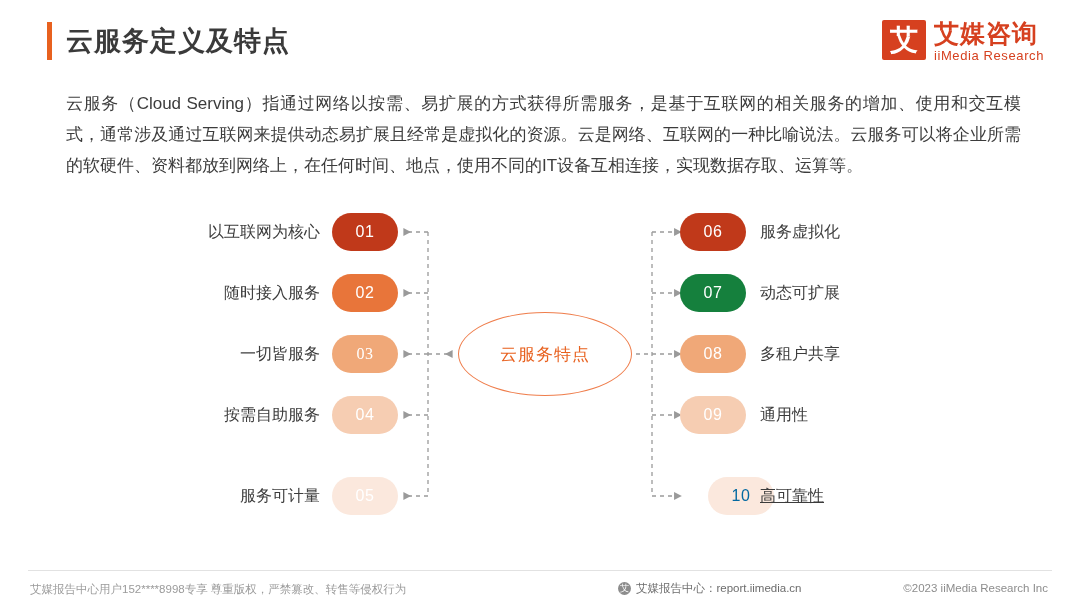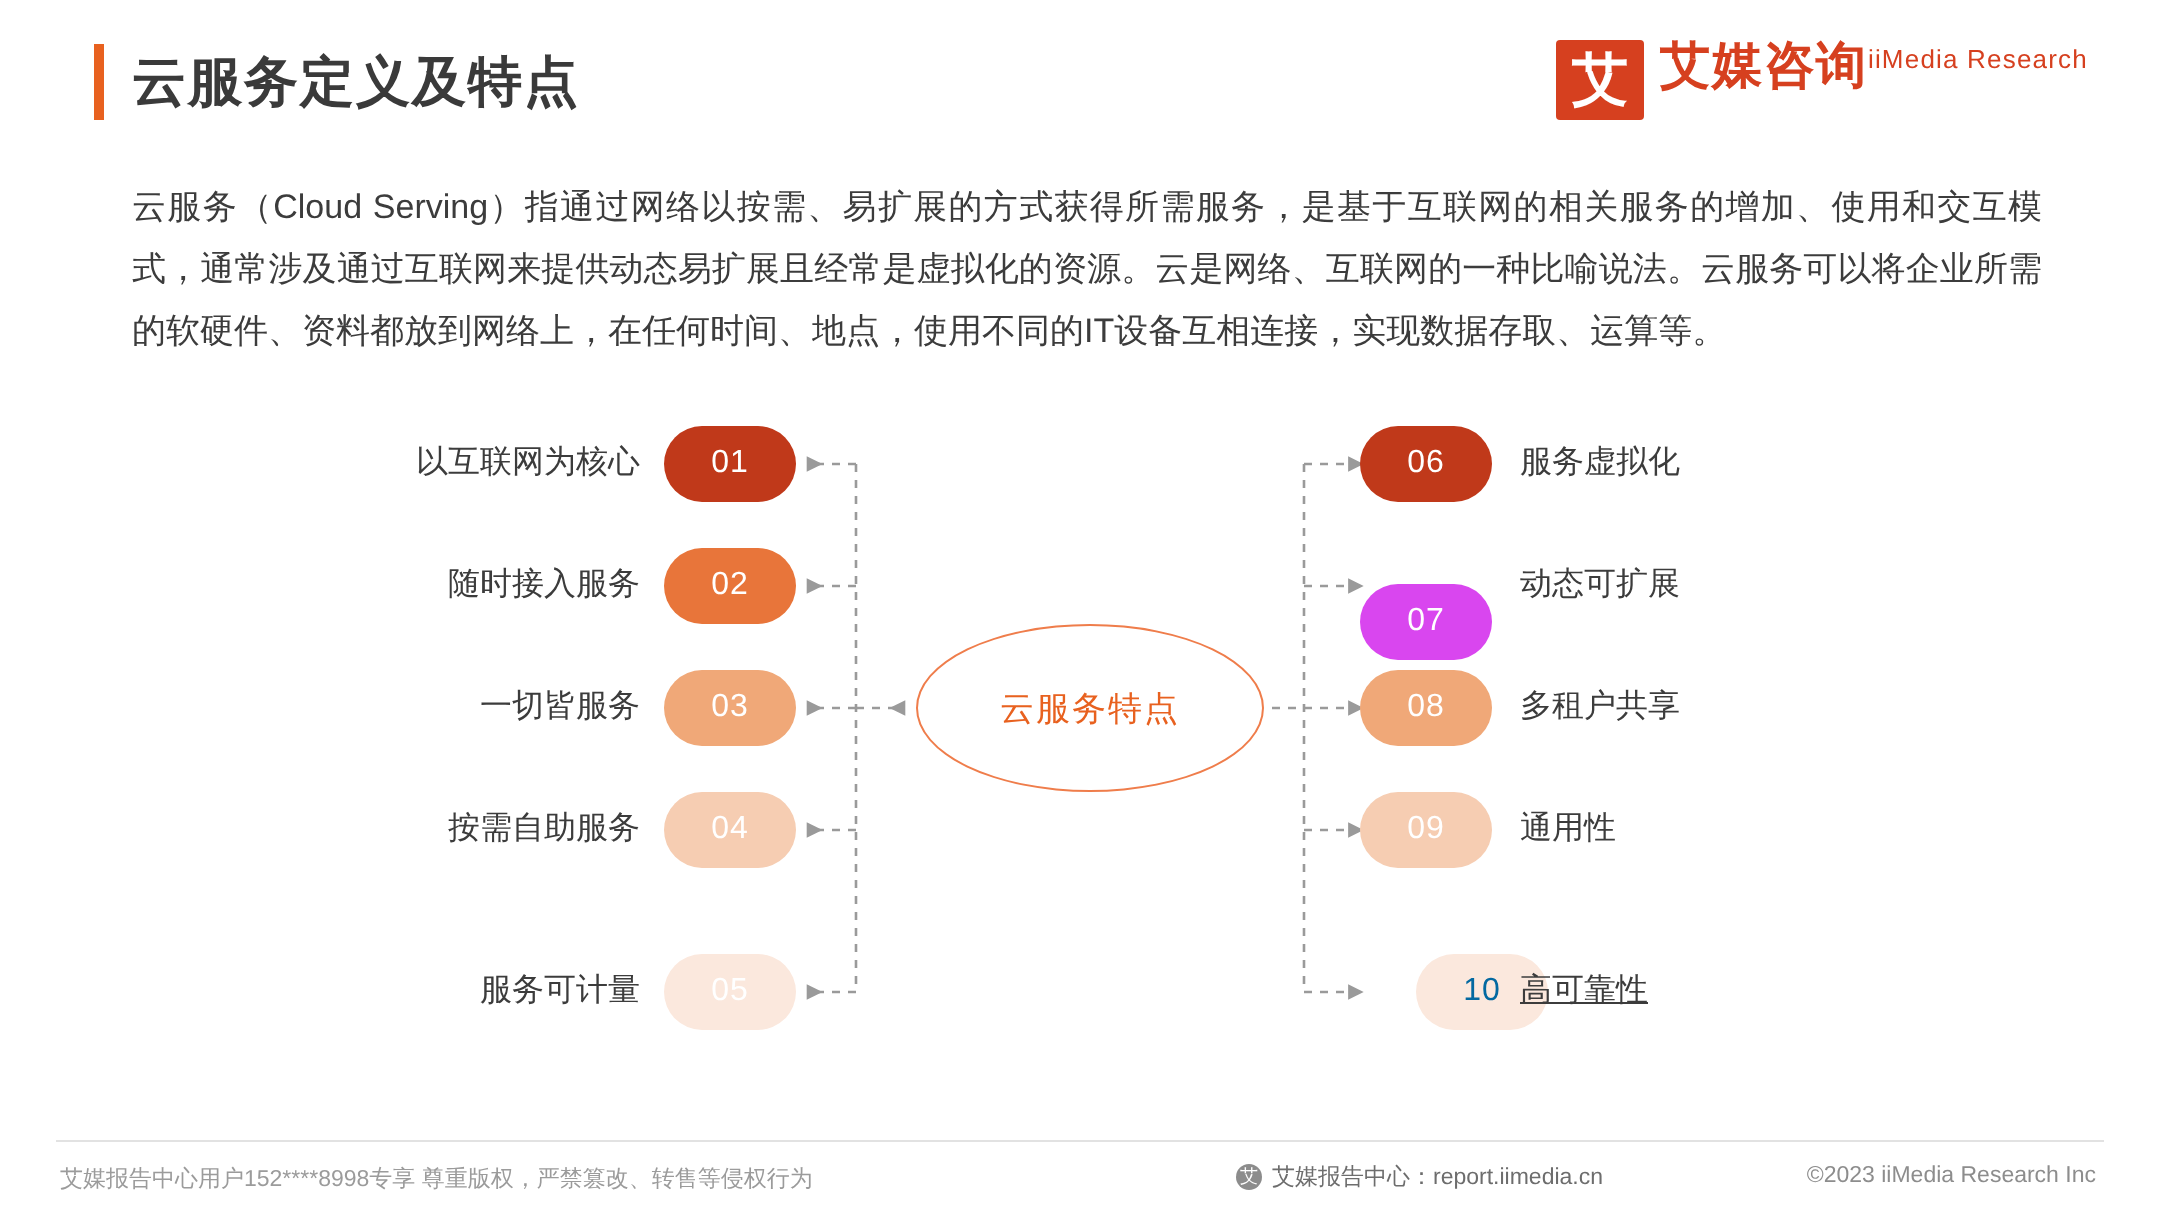--- a/index.html
+++ b/index.html
@@ -53,21 +53,21 @@
     font-size: 28px;
     font-weight: bold;
     display: flex;
     align-items: center;
     justify-content: center;
     border-radius: 2px;
   }
   #logo-text {
     margin-left: 8px;
     display: flex;
-    flex-direction: row;
+    flex-direction: column;
     justify-content: center;
   }
   #logo-cn {
     color: #d6401f;
     font-size: 25px;
     font-weight: bold;
     letter-spacing: 1px;
     line-height: 26px;
   }
   #logo-en {
@@ -240,28 +240,28 @@
     </svg>
 
     <div class="node-label label-left" style="left:140px; top:17px; width:180px;">以互联网为核心</div>
     <div class="node-label label-left" style="left:140px; top:78px; width:180px;">随时接入服务</div>
     <div class="node-label label-left" style="left:140px; top:139px; width:180px;">一切皆服务</div>
     <div class="node-label label-left" style="left:140px; top:200px; width:180px;">按需自助服务</div>
     <div class="node-label label-left" style="left:140px; top:281px; width:180px;">服务可计量</div>
 
     <div class="node" style="left:332px; top:17px;  background:#c0391a;">01</div>
     <div class="node" style="left:332px; top:78px;  background:#e8753a;">02</div>
-    <div class="node" style="left:332px; top:139px; background:#f0a878;">03</div>
+    <div class="node" style="left:332px; top:139px; background:#f0a878;font-family:Liberation Serif, serif;">03</div>
     <div class="node" style="left:332px; top:200px; background:#f6cdb2;">04</div>
     <div class="node" style="left:332px; top:281px; background:#fbe8dd; color:#ffffff;">05</div>
 
     <div id="center-oval">云服务特点</div>
 
     <div class="node" style="left:680px; top:17px;  background:#c0391a;">06</div>
-    <div class="node" style="left:680px; top:78px;  background:#d946ef;margin-top:18px;">07</div>
+    <div class="node" style="left:680px; top:78px;  background:#15803d;">07</div>
     <div class="node" style="left:680px; top:139px; background:#f0a878;">08</div>
     <div class="node" style="left:680px; top:200px; background:#f6cdb2;">09</div>
     <div class="node" style="left:708px; top:281px; background:#fbe8dd; color:#0369a1;">10</div>
 
     <div class="node-label label-right" style="left:760px; top:17px;  width:200px;">服务虚拟化</div>
     <div class="node-label label-right" style="left:760px; top:78px;  width:200px;">动态可扩展</div>
     <div class="node-label label-right" style="left:760px; top:139px; width:200px;">多租户共享</div>
     <div class="node-label label-right" style="left:760px; top:200px; width:200px;">通用性</div>
     <div class="node-label label-right" style="left:760px; top:281px; width:200px;text-decoration:underline;">高可靠性</div>
   </div>

